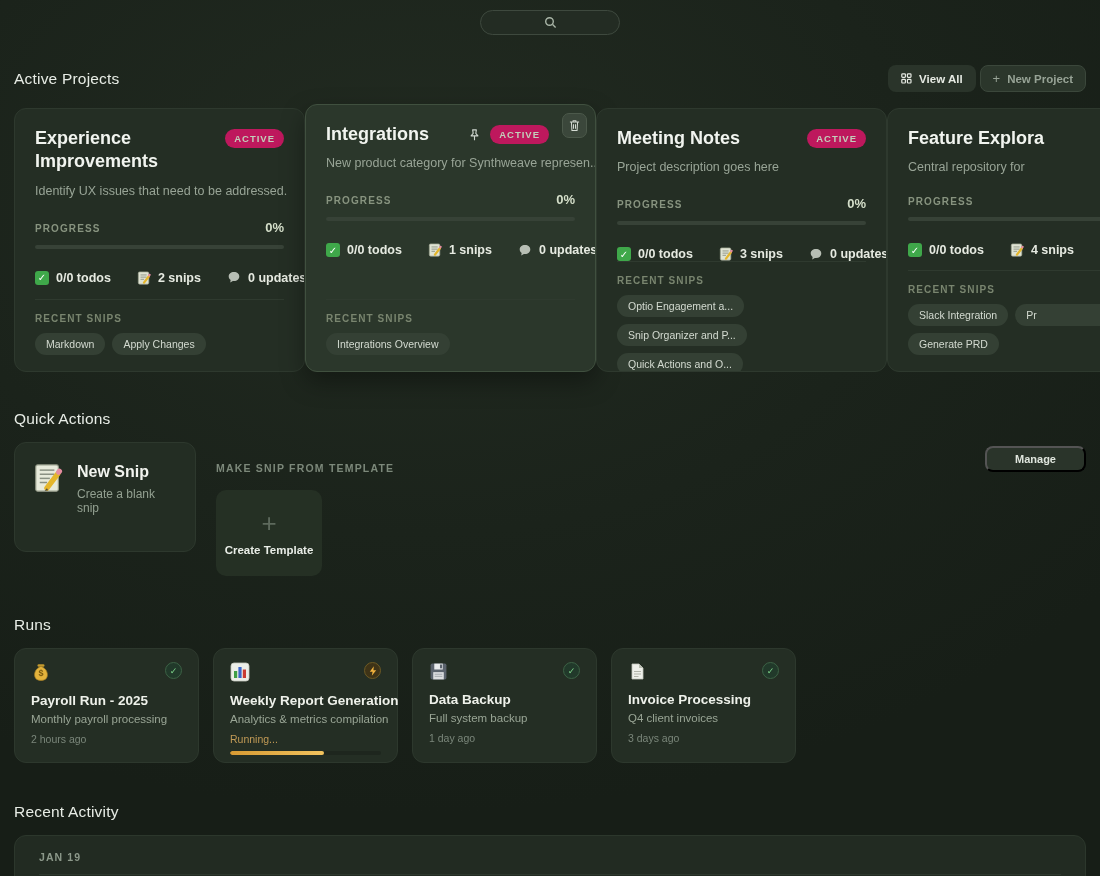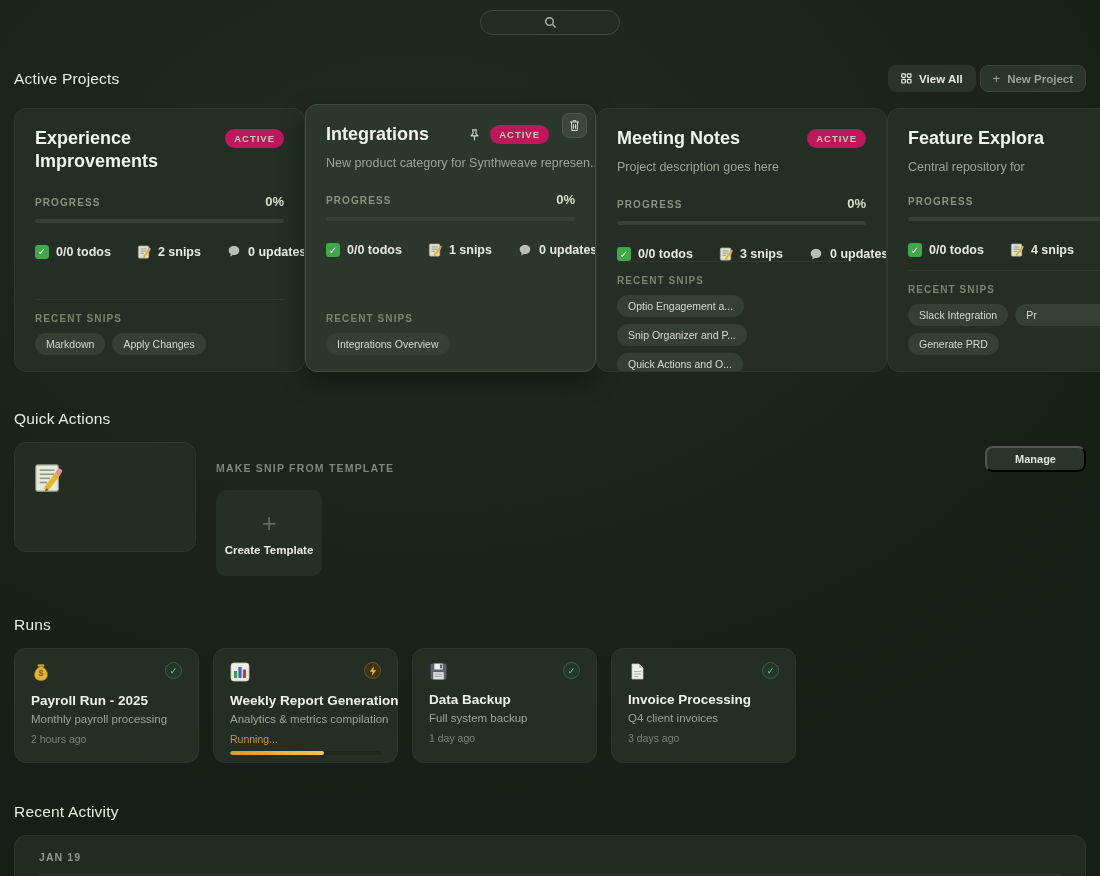--- a/index.html
+++ b/index.html
@@ -176,20 +176,21 @@
 
   <div class="cards-row">
 
     <div class="proj-card">
       <div class="proj-head">
         <div class="proj-title" style="max-width:180px">Experience Improvements</div>
         <div class="head-right">
           <span class="badge">ACTIVE</span>
         </div>
       </div>
+      <div class="proj-desc">Identify UX issues that need to be addressed.</div>
       <div class="progress-block">
         <div class="progress-row">
           <span class="progress-label">PROGRESS</span>
           <span class="progress-value">0%</span>
         </div>
         <div class="progress-track"></div>
       </div>
       <div class="stats-row">
         <span class="stat">
           <span class="check-box">✓</span>
@@ -396,20 +397,24 @@
             <rect x="1.5" y="1" width="12" height="14" rx="1" fill="#e7eadb" stroke="#9aa08e" stroke-width="0.6"></rect>
             <line x1="3.6" y1="3.8" x2="11.4" y2="3.8" stroke="#8a9183" stroke-width="0.8"></line>
             <line x1="3.6" y1="6" x2="11.4" y2="6" stroke="#8a9183" stroke-width="0.8"></line>
             <line x1="3.6" y1="8.2" x2="9" y2="8.2" stroke="#8a9183" stroke-width="0.8"></line>
             <line x1="3.6" y1="10.4" x2="7.5" y2="10.4" stroke="#8a9183" stroke-width="0.8"></line>
             <line x1="13.2" y1="5.8" x2="7.4" y2="13.4" stroke="#e4b62c" stroke-width="2.8" stroke-linecap="round"></line>
             <line x1="13.7" y1="4.9" x2="14.1" y2="4.4" stroke="#e58ca0" stroke-width="2.8" stroke-linecap="round"></line>
             <path d="M7.4 13.4 l-1.2 1.5 1.9 -.4 z" fill="#4a4a42"></path>
           </svg>
       </span>
+      <span>
+        <div class="newsnip-title">New Snip</div>
+        <div class="newsnip-sub">Create a blank snip</div>
+      </span>
     </div>
     <div class="tpl-col">
       <div class="tpl-label">MAKE SNIP FROM TEMPLATE</div>
       <div class="tpl-card">
         <span class="tpl-plus">+</span>
         <span class="tpl-name">Create Template</span>
       </div>
     </div>
     <button class="manage-btn">Manage</button>
   </div>

